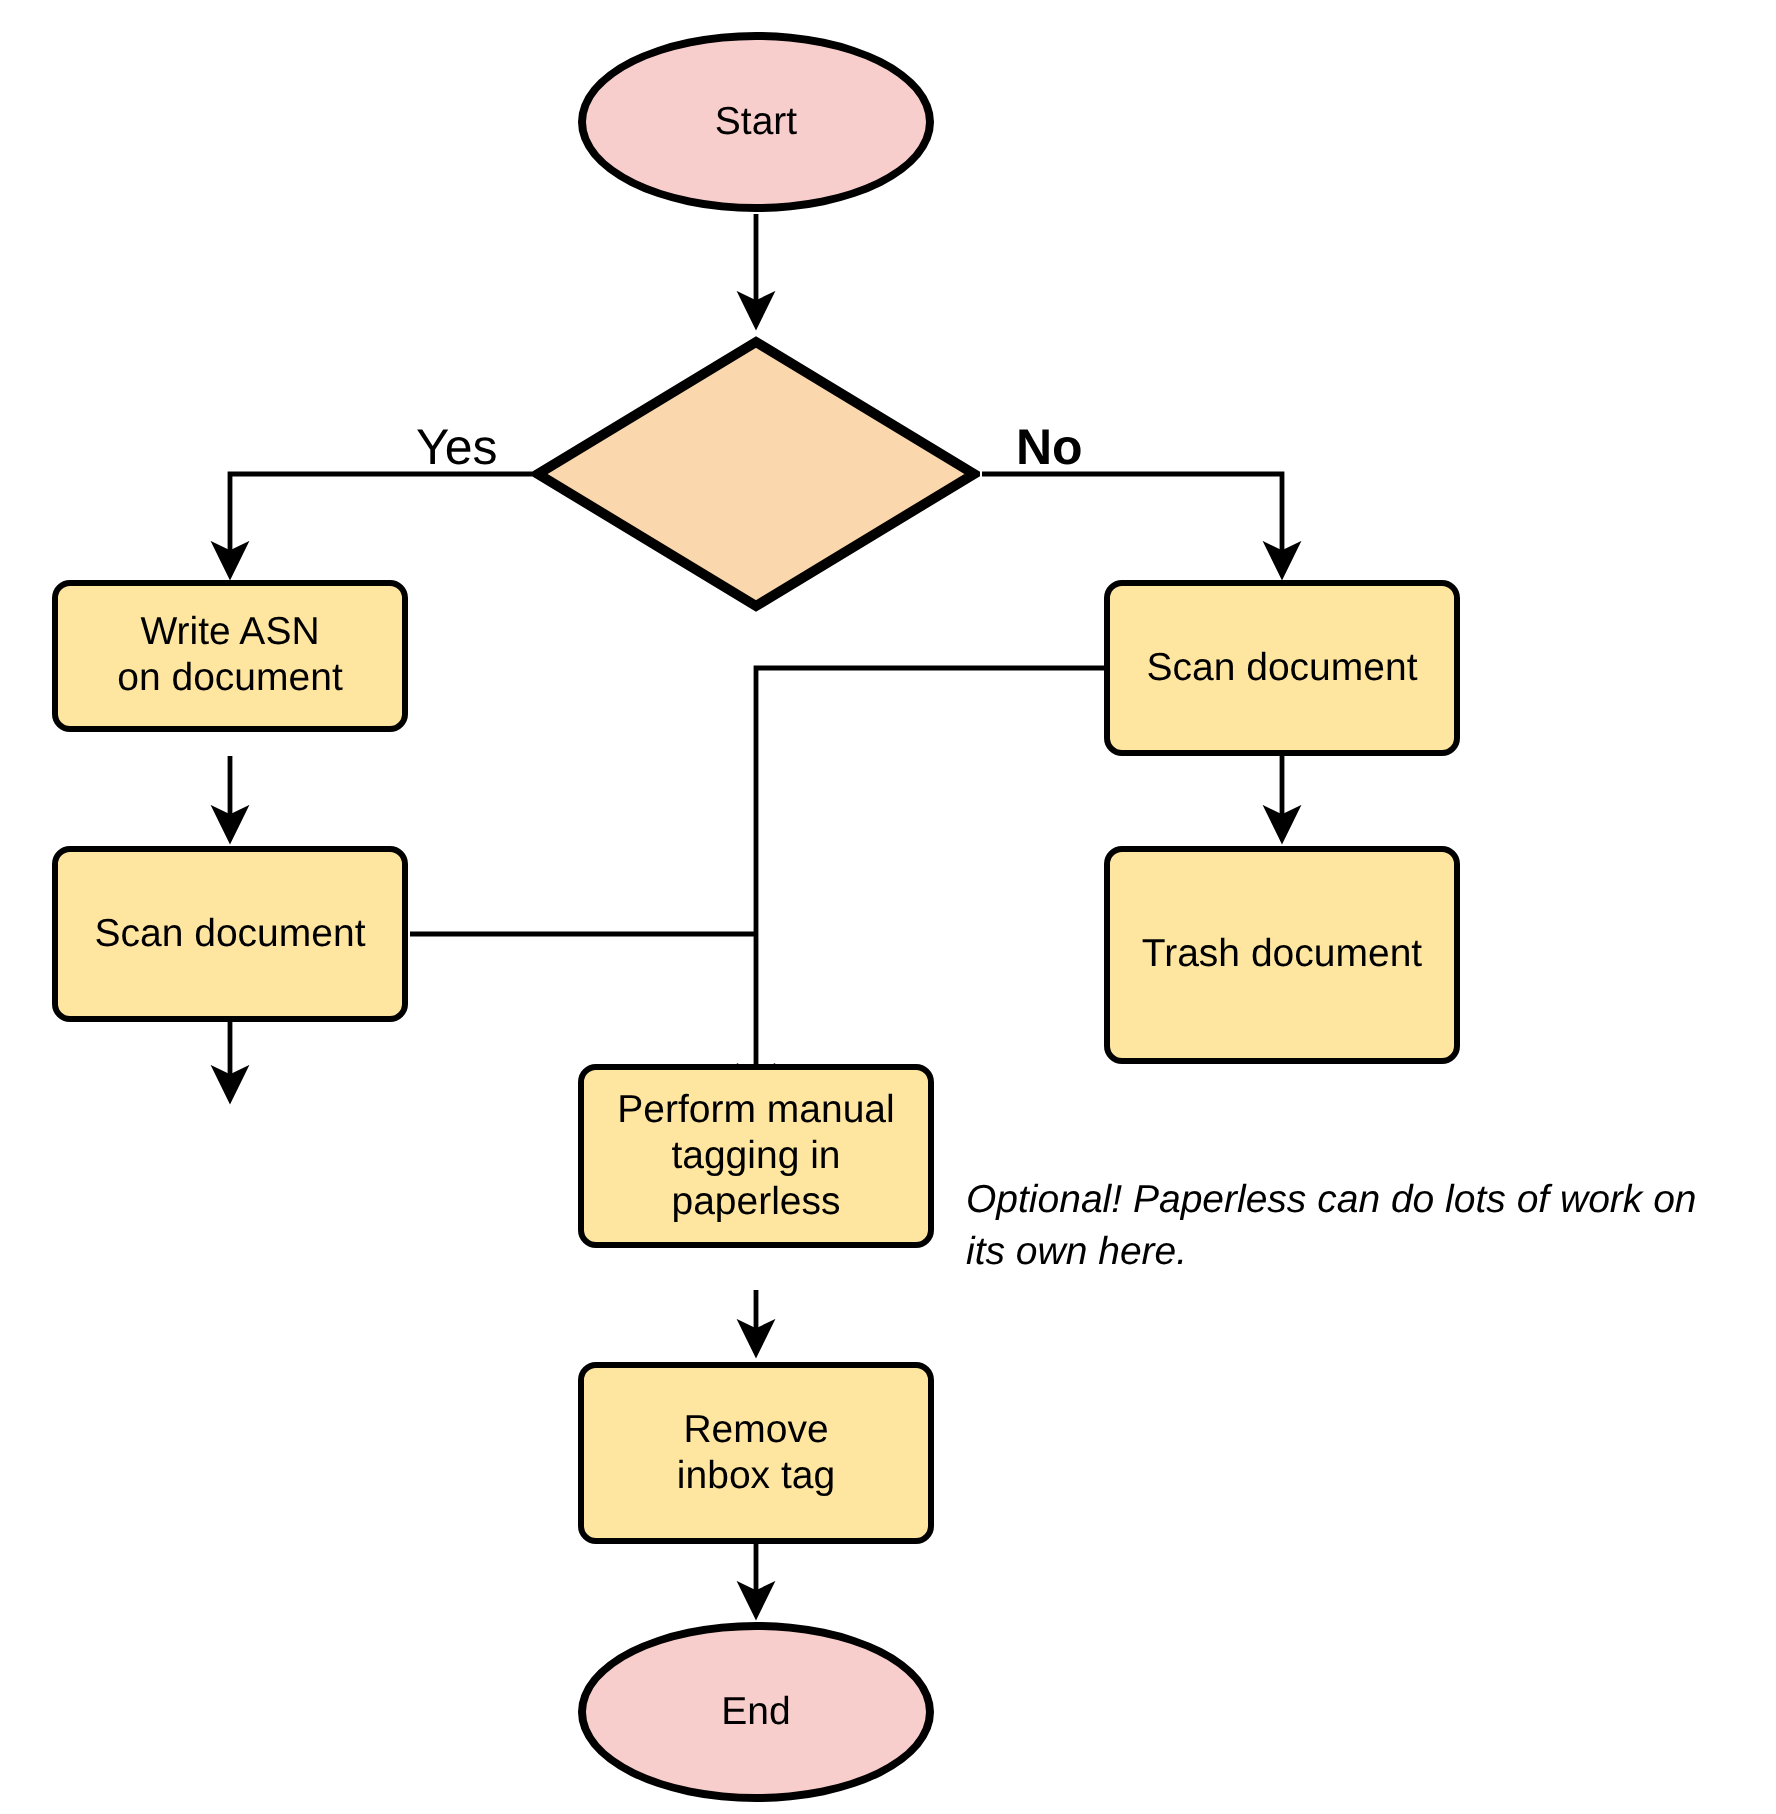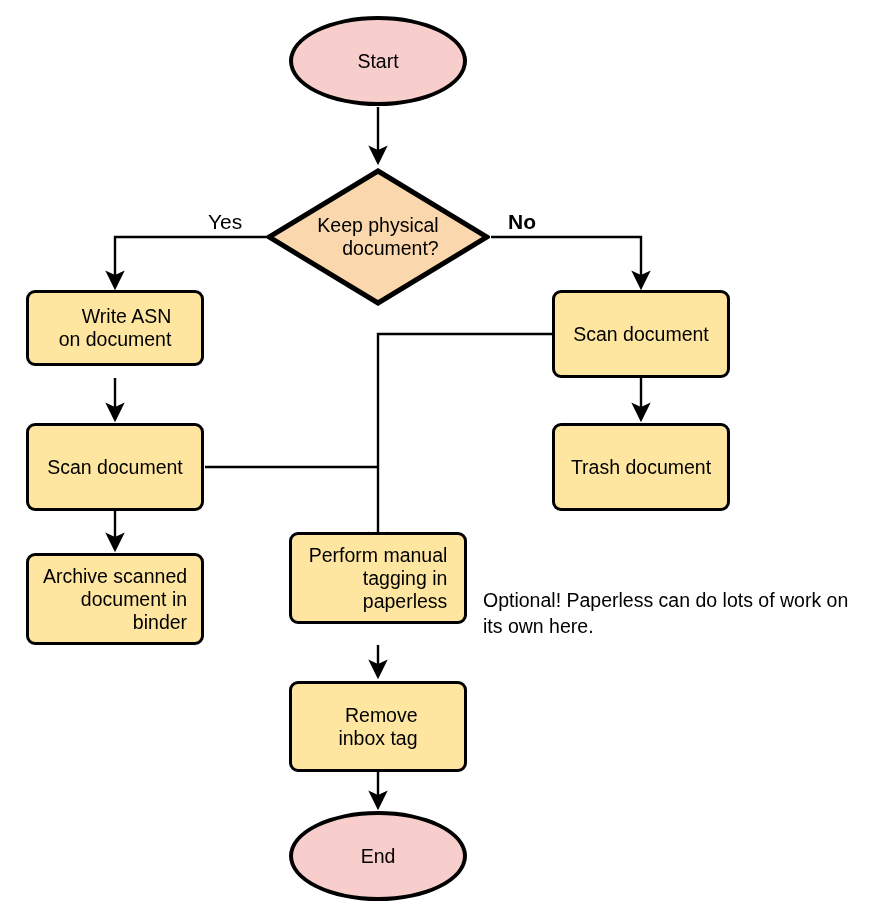--- a/index.html
+++ b/index.html
@@ -26,21 +26,21 @@
     width: 888px;
     height: 907px;
     pointer-events: none;
   }
   .node {
     position: absolute;
     box-sizing: border-box;
     display: flex;
     align-items: center;
     justify-content: center;
-    text-align: right;
+    text-align: center;
     line-height: 1.18;
     color: #000000;
   }
   .node-text {
     display: block;
     white-space: pre-line;
     padding: 0 6px;
   }
   
   .process {
@@ -70,27 +70,28 @@
     width: 100%;
     height: 100%;
   }
   .decision .node-text {
     position: relative;
     z-index: 2;
   }
   
   .edge-label {
     position: absolute;
-    font-size: 21px;
+    font-size: 25px;
     color: #000000;
     white-space: nowrap;
   }
   
   .note {
     position: absolute;
+    font-style: italic;
     font-size: 19.5px;
     line-height: 1.32;
     color: #000000;
     white-space: pre-line;
   }
 </style>
 </head>
 <body>
 
 <div id="canvas">
@@ -126,47 +127,40 @@
   </svg>
 
   <div class="node terminal" style="left:289px; top:16px; width:178px; height:90px;">
     <span class="node-text">Start</span>
   </div>
 
   <div class="node decision" style="left:266px; top:168px;">
     <svg class="diamond-shape" viewBox="0 0 224 138" preserveAspectRatio="none">
       <polygon points="112,3 221,69 112,135 3,69" fill="#fad7ac" stroke="#000000" stroke-width="5" stroke-linejoin="miter"></polygon>
     </svg>
-    <span class="node-text">Keep physical
-document?</span>
   </div>
 
   <div class="edge-label" style="left:208px; top:210px;">Yes</div>
   <div class="edge-label" style="left:508px; top:210px;font-weight:bold;">No</div>
 
   <div class="node process" style="left:26px; top:290px; height:76px;">
     <span class="node-text">Write ASN
 on document</span>
   </div>
 
   <div class="node process" style="left:26px; top:423px; height:88px;">
     <span class="node-text">Scan document</span>
   </div>
 
-  <div class="node process" style="left:26px; top:553px; height:92px;">
-    <span class="node-text">Archive scanned
-document in
-binder</span>
-  </div>
 
   <div class="node process" style="left:552px; top:290px; height:88px;">
     <span class="node-text">Scan document</span>
   </div>
 
-  <div class="node process" style="left:552px; top:423px; height:88px;">
+  <div class="node process" style="left:552px; top:423px; height:109px;">
     <span class="node-text">Trash document</span>
   </div>
 
   <div class="node process" style="left:289px; top:532px; height:92px;">
     <span class="node-text">Perform manual
 tagging in
 paperless</span>
   </div>
 
   <div class="node terminal" style="left:289px; top:811px; width:178px; height:90px;">

